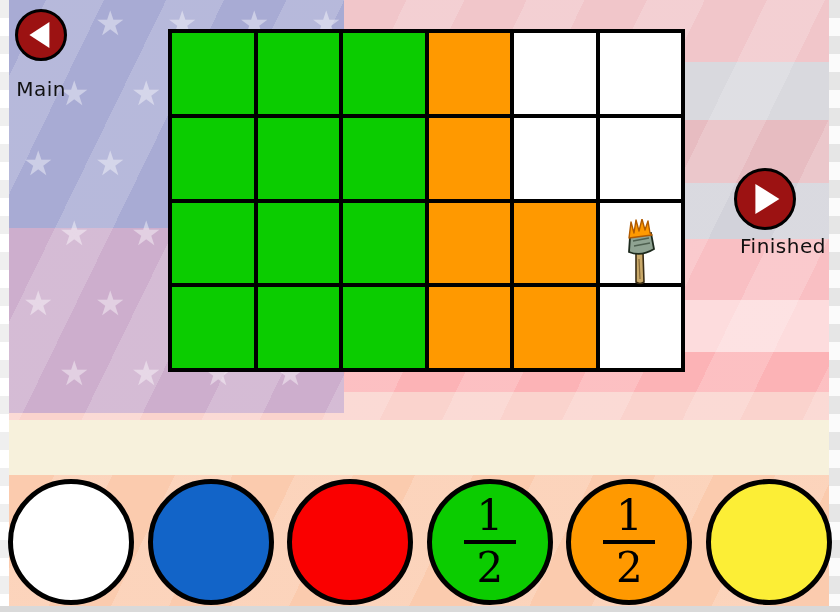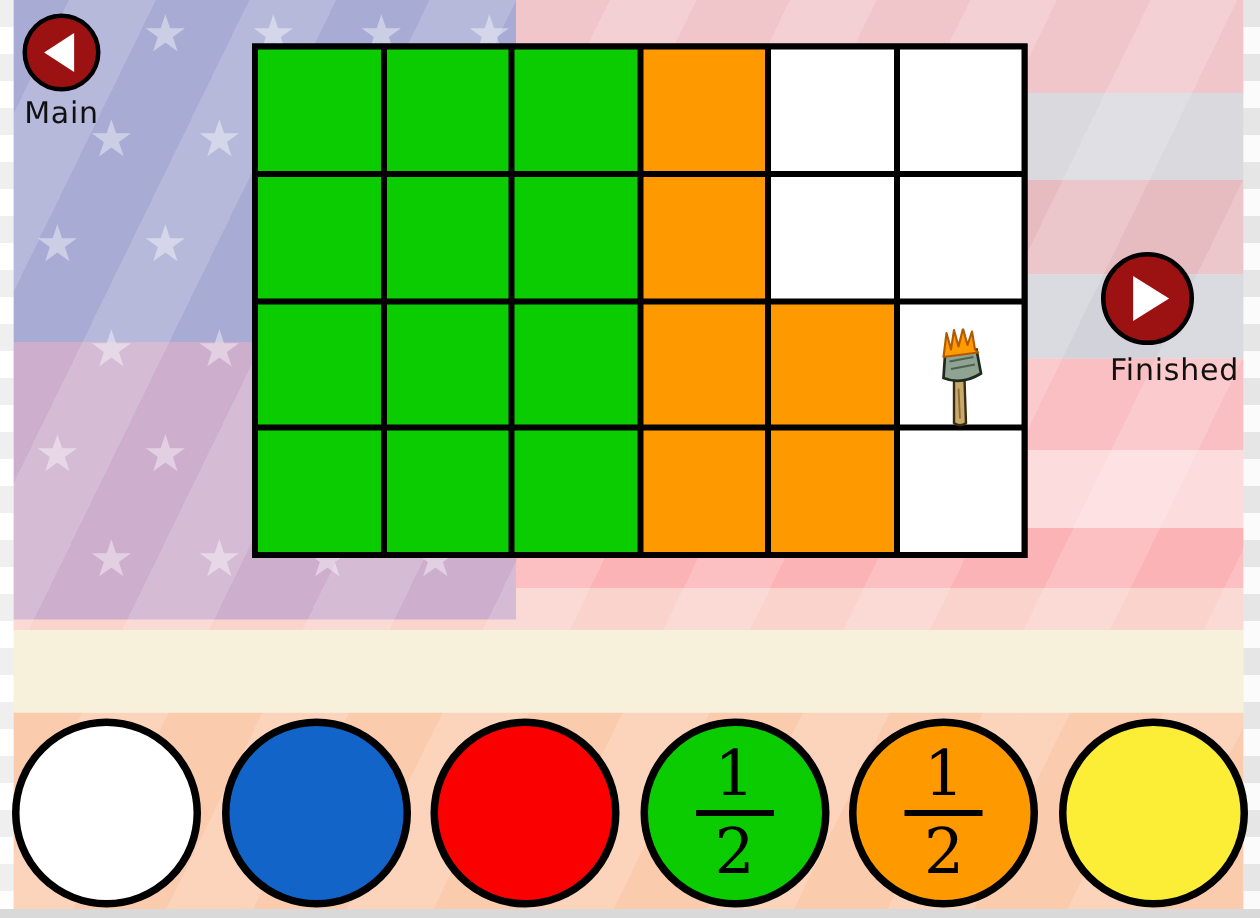--- a/index.html
+++ b/index.html
@@ -132,21 +132,21 @@
     border-bottom: 15px solid transparent;
     border-left: 24px solid #ffffff;
   }
   .nav-label {
     font-family: "DejaVu Sans", sans-serif;
     color: #111111;
     letter-spacing: .5px;
     white-space: nowrap;
   }
   #btn-main { left: 8px; top: 9px; width: 66px; }
-  #btn-main .nav-label { font-size: 20px; margin-top: 2px; }
+  #btn-main .nav-label { font-size: 20px; margin-top: 16px; }
   #btn-finished { left: 700px; top: 168px; width: 130px; }
   #btn-finished .nav-label { font-size: 20px; margin-top: 4px; margin-left: 36px; }
 
   
   #flag-grid {
     position: absolute;
     left: 168px;
     top: 29px;
     width: 517px;
     height: 343px;

